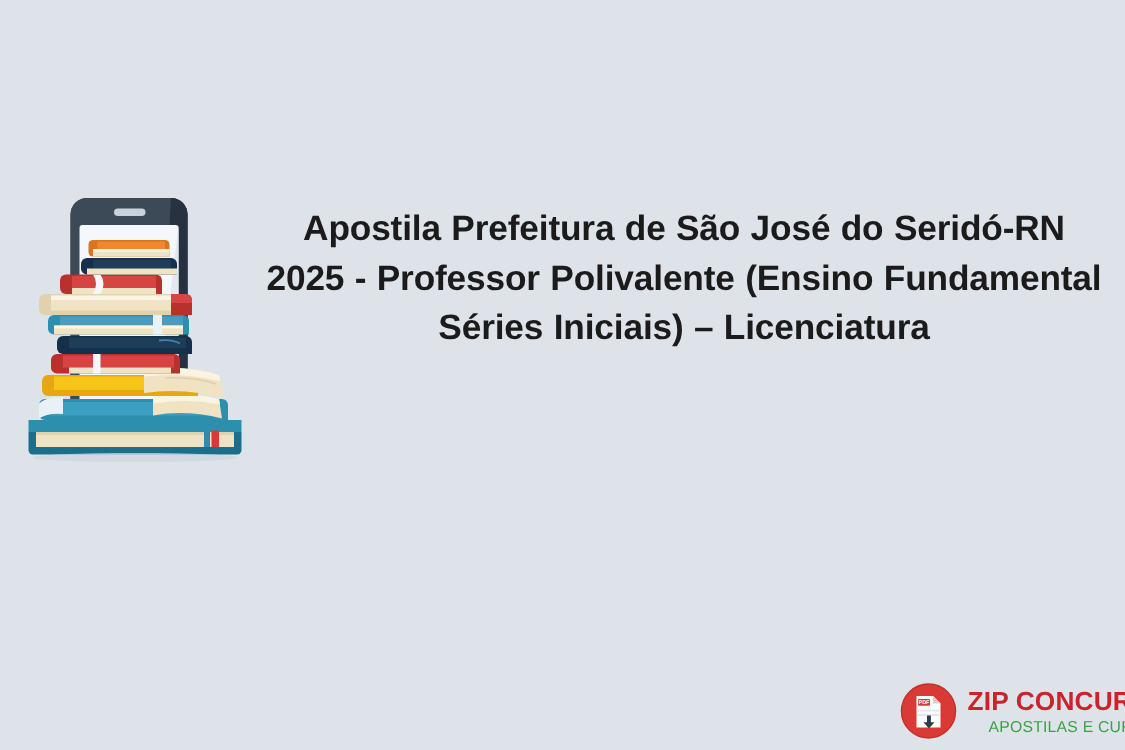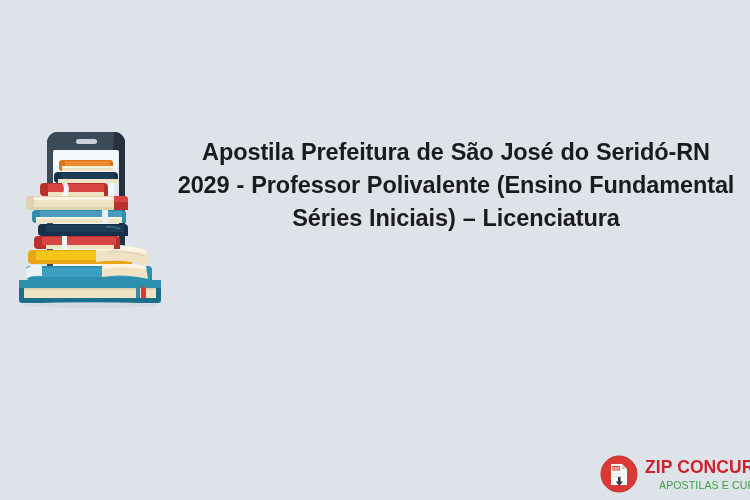--- a/index.html
+++ b/index.html
@@ -190,21 +190,21 @@
         <rect x="55" y="33" width="45" height="6" fill="#f1882d"></rect>
         <rect x="52" y="38" width="51" height="5" fill="#efe3c4"></rect>
         <rect x="52" y="38" width="51" height="1.8" fill="#fbf4e2"></rect>
       </g>
 
       <ellipse cx="80" cy="177" rx="68" ry="3" fill="#cdd5de" opacity="0.75"></ellipse>
     </svg>
   </div>
 
   <div id="title-block">
-    <h1 id="product-title">Apostila Prefeitura de São José do Seridó-RN 2029 - Professor Polivalente (Ensino Fundamental Séries Iniciais) – Licenciatura</h1>
+    <h1 id="product-title">Apostila Prefeitura de São José do Seridó-RN 2025 - Professor Polivalente (Ensino Fundamental Séries Iniciais) – Licenciatura</h1>
   </div>
 
   <div id="brand-logo">
     <div id="brand-mark">
       <svg viewBox="0 0 38 38" xmlns="http://www.w3.org/2000/svg" aria-hidden="true">
         <circle cx="19" cy="19" r="18" fill="#d93a35"></circle>
         <circle cx="19" cy="19" r="18" fill="none" stroke="#c4302b" stroke-width="1"></circle>
 
         <path d="M11 9 h11 l5 5 v16 h-16 z" fill="#ffffff"></path>
         <path d="M22 9 l5 5 h-5 z" fill="#e8c9c7"></path>

